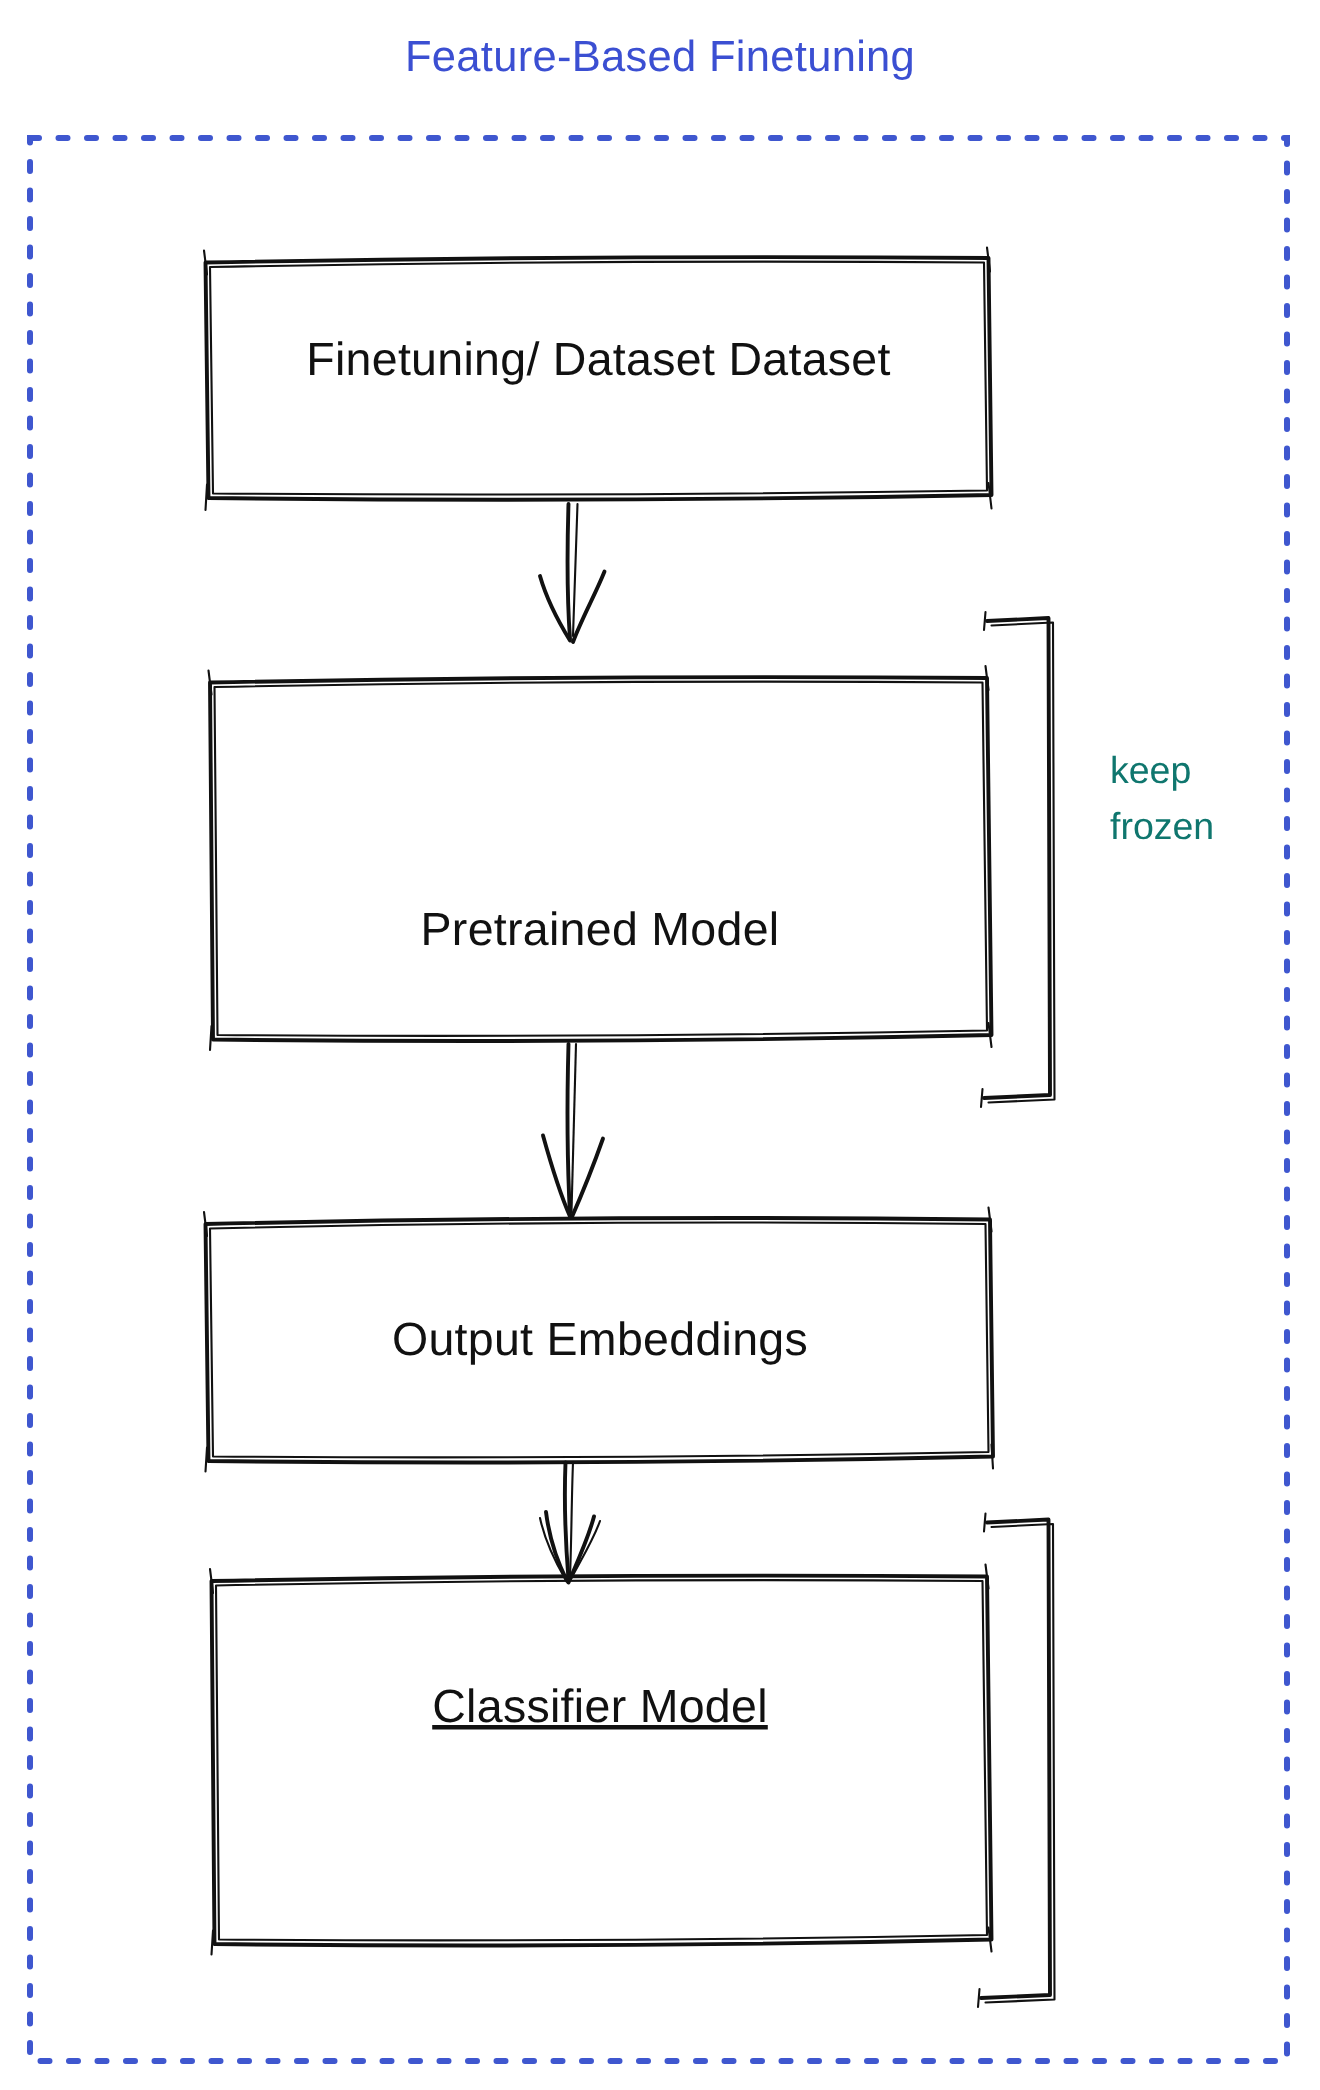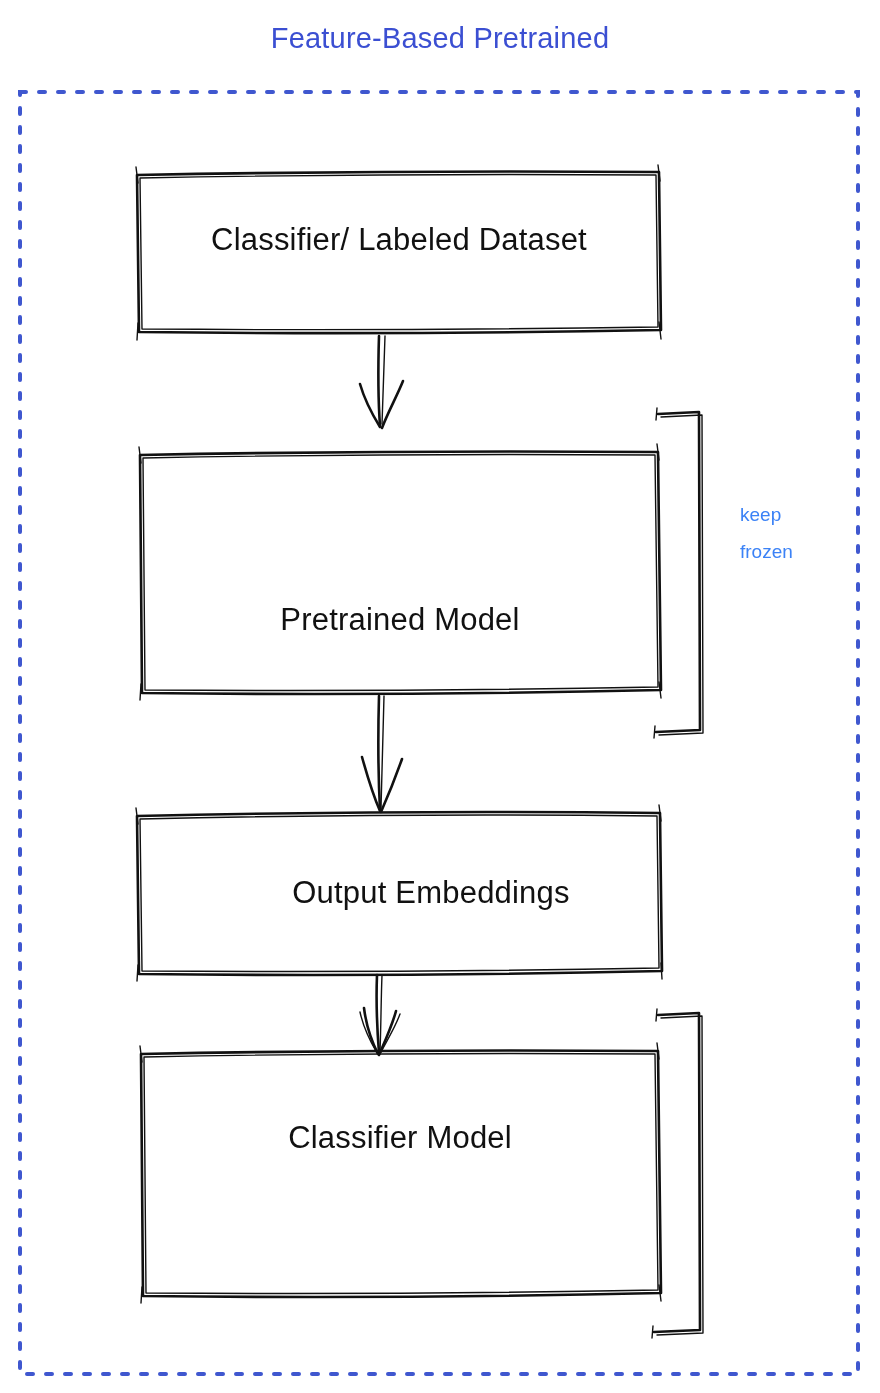--- a/index.html
+++ b/index.html
@@ -12,38 +12,38 @@
     font-size:29px;font-weight:500;letter-spacing:0.2px;
   }
   .svg-layer{position:absolute;left:0;top:0;width:880px;height:1393px;}
   .node-label{
     position:absolute;display:flex;align-items:center;justify-content:center;
     color:#111111;font-size:31px;letter-spacing:0.2px;text-align:center;
     pointer-events:none;
   }
   .lbl-dataset   {left:138px;top:173px;width:522px;height:159px;transform:translateY(-13px);}
   .lbl-pretrained{left:140px;top:453px;width:520px;height:239px;margin-top:47px;}
-  .lbl-embeddings{left:138px;top:813px;width:524px;height:160px;padding-left:31px;}
-  .lbl-classifier{left:140px;top:1052px;width:520px;height:171px;}
+  .lbl-embeddings{left:138px;top:813px;width:524px;height:160px;}
+  .lbl-classifier{left:140px;top:1052px;width:520px;height:171px;text-decoration:underline;}
   .side-label{
-    position:absolute;left:740px;color:#3b82f6;font-size:19px;line-height:37px;
+    position:absolute;left:740px;color:#0f766e;font-size:25px;line-height:37px;
     white-space:pre-line;
   }
   .side-keep-frozen{top:496px;}
   .side-train-update{top:1096px;}
   .sketch{fill:none;stroke:#111111;stroke-linecap:round;stroke-linejoin:round;}
   .w-main{stroke-width:2.6px;}
   .w-thin{stroke-width:1.4px;}
 </style>
 </head>
 <body>
 
 <div class="canvas">
 
-  <div class="title" style="color: rgb(59, 79, 210);">Feature-Based Pretrained</div>
+  <div class="title" style="color: rgb(59, 79, 210);">Feature-Based Finetuning</div>
 
   <svg class="svg-layer" viewBox="0 0 880 1393">
 
     <rect x="20" y="92" width="838" height="1282" fill="none" stroke-width="4" stroke-dasharray="6 13" stroke-linecap="round" stroke="#3f57cf"></rect>
 
     <g>
       <path class="sketch w-main" d="M137,175 Q400,170 659,172 L661,330 Q400,335 139,332 Z" style="fill-opacity:1" fill="#868e96"></path>
       <path class="sketch w-thin" d="M140,178 Q400,173 656,175 L658,327 Q400,331 142,329 Z"></path>
       <path class="sketch w-thin" d="M136,167 L138,183 M658,165 L660,181 M138,323 L137,340 M659,322 L661,339"></path>
     </g>
@@ -95,21 +95,21 @@
       <path class="sketch w-thin" d="M140,1046 L142,1062 M657,1043 L659,1059 M142,1287 L141,1303 M659,1285 L661,1301"></path>
     </g>
 
     <g>
       <path class="sketch w-main" d="M658,1015 L699,1013 L700,1330 L654,1332"></path>
       <path class="sketch w-thin" d="M661,1018 L702,1016 L703,1333 L657,1335"></path>
       <path class="sketch w-thin" d="M657,1009 L656,1021 M653,1326 L652,1338"></path>
     </g>
   </svg>
 
-  <div class="node-label lbl-dataset">Classifier/ Labeled Dataset</div>
+  <div class="node-label lbl-dataset">Finetuning/ Dataset Dataset</div>
   <div class="node-label lbl-pretrained">Pretrained Model</div>
   <div class="node-label lbl-embeddings">Output Embeddings</div>
   <div class="node-label lbl-classifier">Classifier Model</div>
 
   <div class="side-label side-keep-frozen">keep
 frozen</div>
 
 </div>
 
 </body></html>

